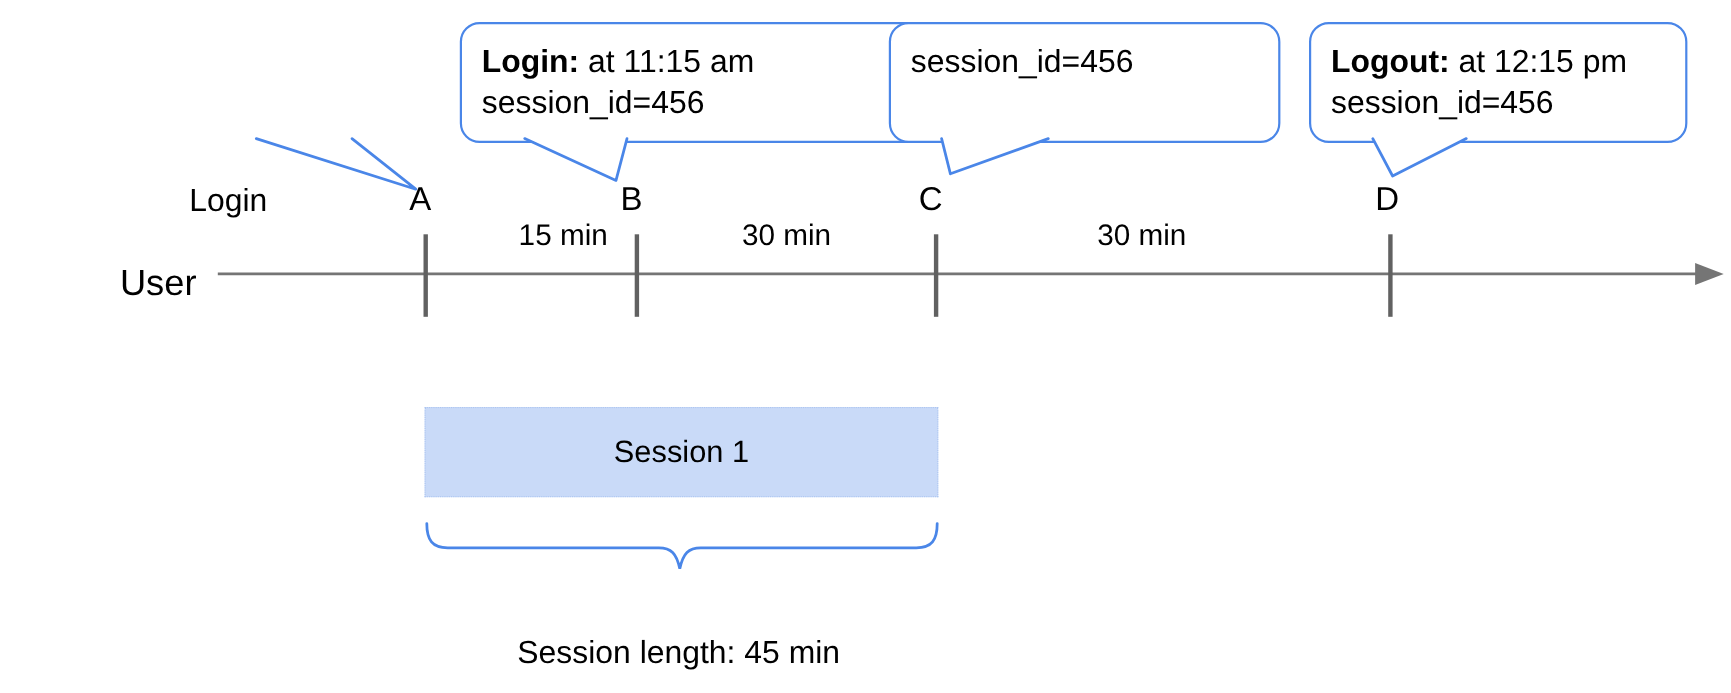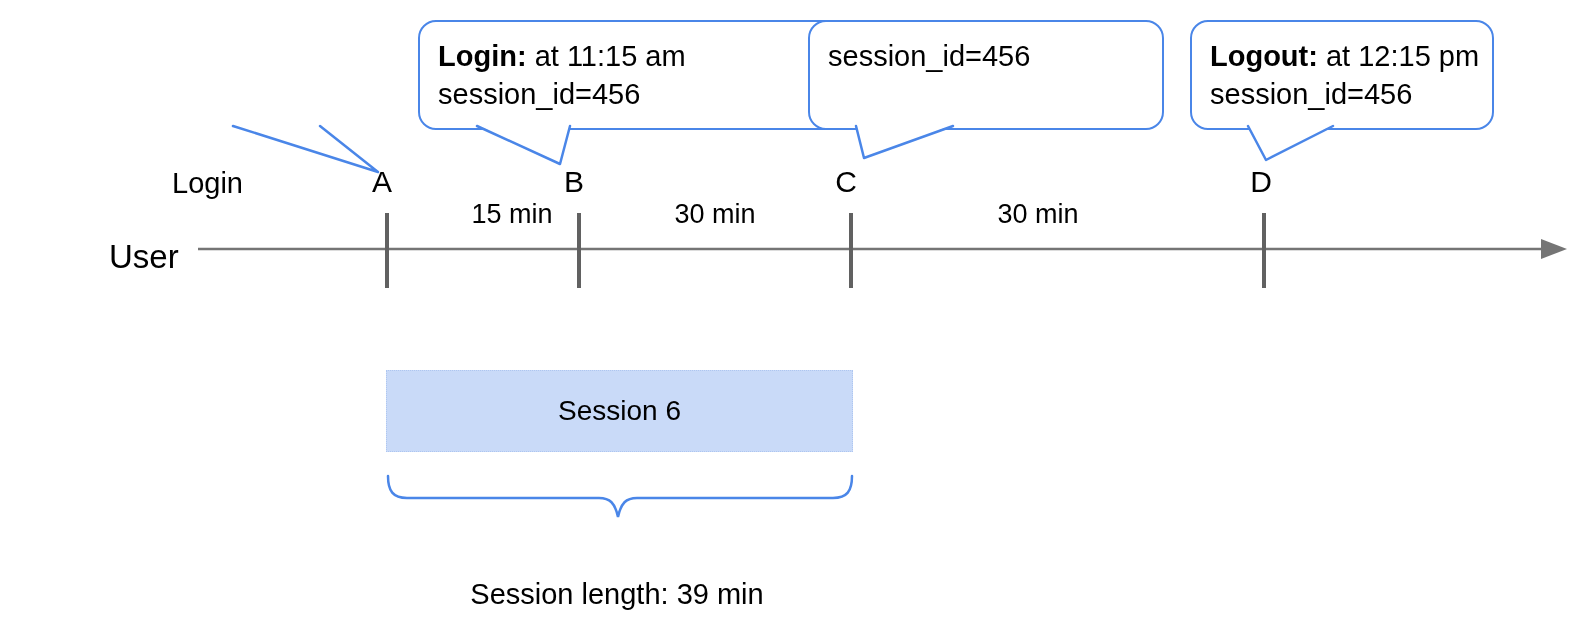--- a/index.html
+++ b/index.html
@@ -10,21 +10,21 @@
   
   .bubble{
     position:absolute;top:20px;height:110px;box-sizing:border-box;
     background:#ffffff;border:2.5px solid #4a86e8;border-radius:18px;
     padding:15px 0 0 18px;font-size:29px;line-height:38px;z-index:1;
   }
   .bubble b{font-weight:bold;}
   .b1{left:25px;width:358px;}
   .b2{left:418px;width:428px;}
   .b3{left:808px;width:356px;}
-  .b4{left:1190px;width:304px;}
+  .b4{left:1190px;width:344px;}
   
   .overlay{position:absolute;left:0;top:0;z-index:2;pointer-events:none;}
   
   .lbl{position:absolute;white-space:nowrap;z-index:3;}
   .events-lbl{left:172px;top:167px;font-size:29px;}
   .user-lbl{left:109px;top:238px;font-size:33px;}
   .marker{top:165px;font-size:30px;transform:translateX(-50%);}
   .m-a{left:382px;} .m-b{left:574px;} .m-c{left:846px;} .m-d{left:1261px;}
   .interval{top:199px;font-size:27px;transform:translateX(-50%);}
   .i-1{left:493px;margin-left:19px;} .i-2{left:715px;} .i-3{left:1038px;}
@@ -47,21 +47,21 @@
   </div>
   <div class="bubble b3">
     <div>session_id=456</div>
   </div>
   <div class="bubble b4">
     <div><b>Logout:</b><span> at 12:15 pm</span></div>
     <div>session_id=456</div>
   </div>
 
   <div class="session-box">
-    <span>Session 6</span>
+    <span>Session 1</span>
   </div>
 
   <svg class="overlay" width="1574" height="630" viewBox="0 0 1574 630">
 
     <g>
       <path d="M233,125 L378,172 L320,125 Z" fill="#ffffff"></path>
       <polyline points="233,126 378,172 320,126" fill="none" stroke="#4a86e8" stroke-width="2.5" stroke-linejoin="round" stroke-linecap="round"></polyline>
     </g>
     <g>
       <path d="M477,125 L560,164 L570,125 Z" fill="#ffffff"></path>
@@ -94,15 +94,15 @@
 
   <div class="lbl marker m-a">A</div>
   <div class="lbl marker m-b">B</div>
   <div class="lbl marker m-c">C</div>
   <div class="lbl marker m-d">D</div>
 
   <div class="lbl interval i-1">15 min</div>
   <div class="lbl interval i-2">30 min</div>
   <div class="lbl interval i-3">30 min</div>
 
-  <div class="lbl length-lbl">Session length: 39 min</div>
+  <div class="lbl length-lbl">Session length: 45 min</div>
 
 </div>
 
 </body></html>

